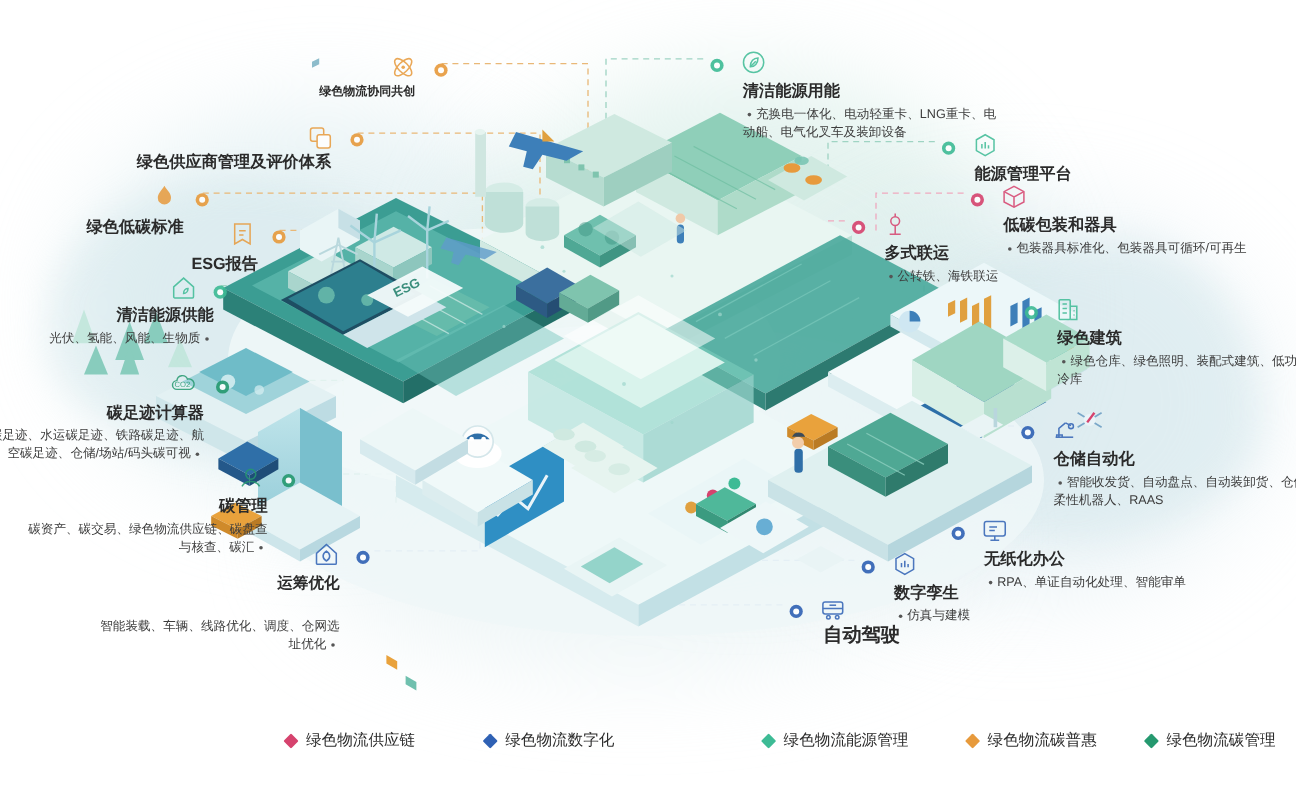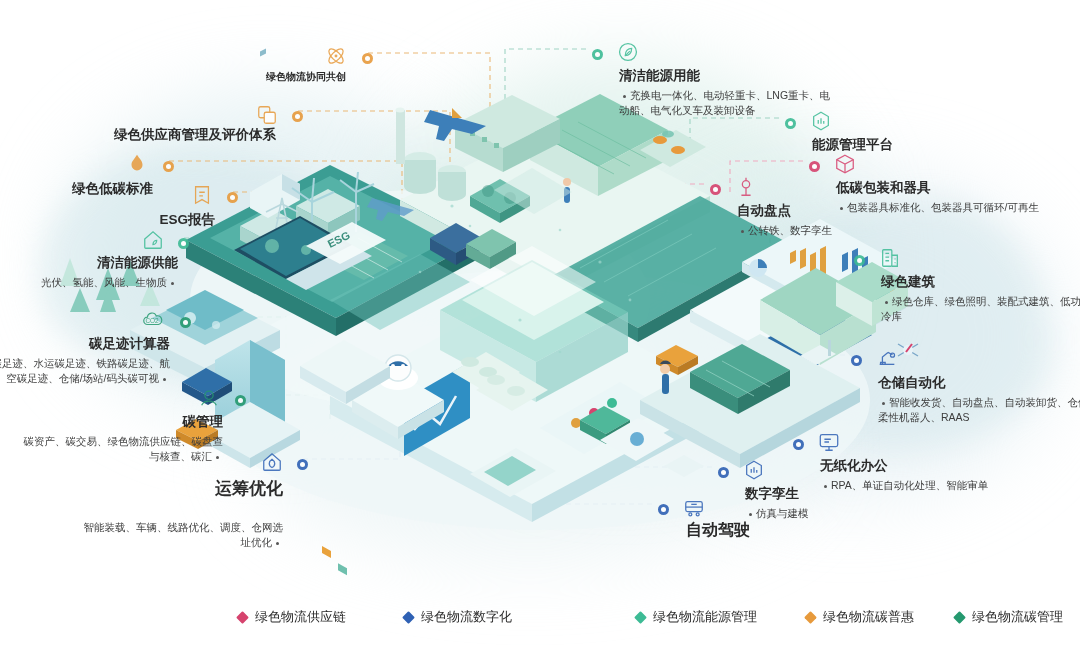--- a/index.html
+++ b/index.html
@@ -546,21 +546,21 @@
         <div class="sub" style="font-size: 10.5px; margin-top: 3px; white-space: normal; max-width: 205px; margin-left: auto;"><span>碳资产、碳交易、绿色物流供应链、碳盘查与核查、碳汇</span><span class="bulletdot" style="width: 3px; height: 3px; border-radius: 50%; background: rgb(85, 85, 85); margin: 0px 4px;"></span></div>
       </div>
       <div class="ico" style="left: 198px; top: 386px; opacity: 0.85;">
         <svg viewBox="0 0 24 24" fill="none" stroke="#25996f" stroke-width="1.4">
           <circle cx="12" cy="9" r="4.5"></circle>
           <path d="M4 20c1.5-3 4.5-4.5 8-4.5s6.5 1.5 8 4.5"></path>
         </svg>
       </div>
       <div class="node" style="left: 235px; top: 395px; background: rgb(37, 153, 111); opacity: 0.9;"></div>
       <div class="cal r" style="left: 33px; width: 250px; top: 478px;">
-        <div class="ttl" style="font-size: 17px;">运筹优化</div>
+        <div class="ttl" style="font-size: 13px;">运筹优化</div>
         <div class="sub" style="font-size: 10.5px; margin-top: 21px; white-space: normal; max-width: 205px; margin-left: auto;"><span>智能装载、车辆、线路优化、调度、仓网选址优化</span><span class="bulletdot" style="width: 3px; height: 3px; border-radius: 50%; background: rgb(85, 85, 85); margin: 0px 4px;"></span></div>
       </div>
       <div class="ico" style="left: 261px; top: 450px; opacity: 0.85;">
         <svg viewBox="0 0 24 24" fill="none" stroke="#2f61b4" stroke-width="1.4">
           <path d="M3 11L12 3l9 8v9a1 1 0 0 1-1 1H4a1 1 0 0 1-1-1z"></path>
           <path d="M12 18c2-1 3-2.6 3-4.5 0-2-1.4-3.5-3-4.5-1.6 1-3 2.5-3 4.5C9 15.4 10 17 12 18z"></path>
         </svg>
       </div>
       <div class="node" style="left: 297px; top: 459px; background: rgb(47, 97, 180); opacity: 0.9;"></div>
       <div class="cal l" style="left: 686px; width: 250px; top: 520px;">
@@ -630,22 +630,22 @@
         <div class="sub" style="font-size: 10.5px; margin-top: 3px; white-space: normal; max-width: 215px;"><span class="bulletdot" style="width: 3px; height: 3px; border-radius: 50%; background: rgb(85, 85, 85); margin: 0px 4px;"></span><span>包装器具标准化、包装器具可循环/可再生</span></div>
       </div>
       <div class="ico" style="left: 834px; top: 152px; opacity: 0.85;">
         <svg viewBox="0 0 24 24" fill="none" stroke="#d6436e" stroke-width="1.4">
           <path d="M12 2.5l9 4.8v9.4l-9 4.8-9-4.8V7.3z"></path>
           <path d="M3 7.3l9 4.8 9-4.8M12 12.1V21.5"></path>
         </svg>
       </div>
       <div class="node" style="left: 809px; top: 161px; background: rgb(214, 67, 110); opacity: 0.9;"></div>
       <div class="cal l" style="left: 737px; width: 250px; top: 203px;">
-        <div class="ttl" style="font-size: 13.5px;">自动盘点</div>
-        <div class="sub" style="font-size: 10.5px; margin-top: 3px; white-space: normal; max-width: 215px;"><span class="bulletdot" style="width: 3px; height: 3px; border-radius: 50%; background: rgb(85, 85, 85); margin: 0px 4px;"></span><span>公转铁、数字孪生</span></div>
+        <div class="ttl" style="font-size: 13.5px;">多式联运</div>
+        <div class="sub" style="font-size: 10.5px; margin-top: 3px; white-space: normal; max-width: 215px;"><span class="bulletdot" style="width: 3px; height: 3px; border-radius: 50%; background: rgb(85, 85, 85); margin: 0px 4px;"></span><span>公转铁、海铁联运</span></div>
       </div>
       <div class="ico" style="left: 735px; top: 175px; opacity: 0.85;">
         <svg viewBox="0 0 24 24" fill="none" stroke="#d6436e" stroke-width="1.4">
           <circle cx="12" cy="9" r="4"></circle>
           <path d="M12 13v8M7 21h10M12 5V2"></path>
         </svg>
       </div>
       <div class="node" style="left: 710px; top: 184px; background: rgb(214, 67, 110); opacity: 0.9;"></div>
       <div class="cal l" style="left: 812px; width: 250px; top: 137px;">
         <div class="ttl" style="font-size: 13.5px;">能源管理平台</div>

